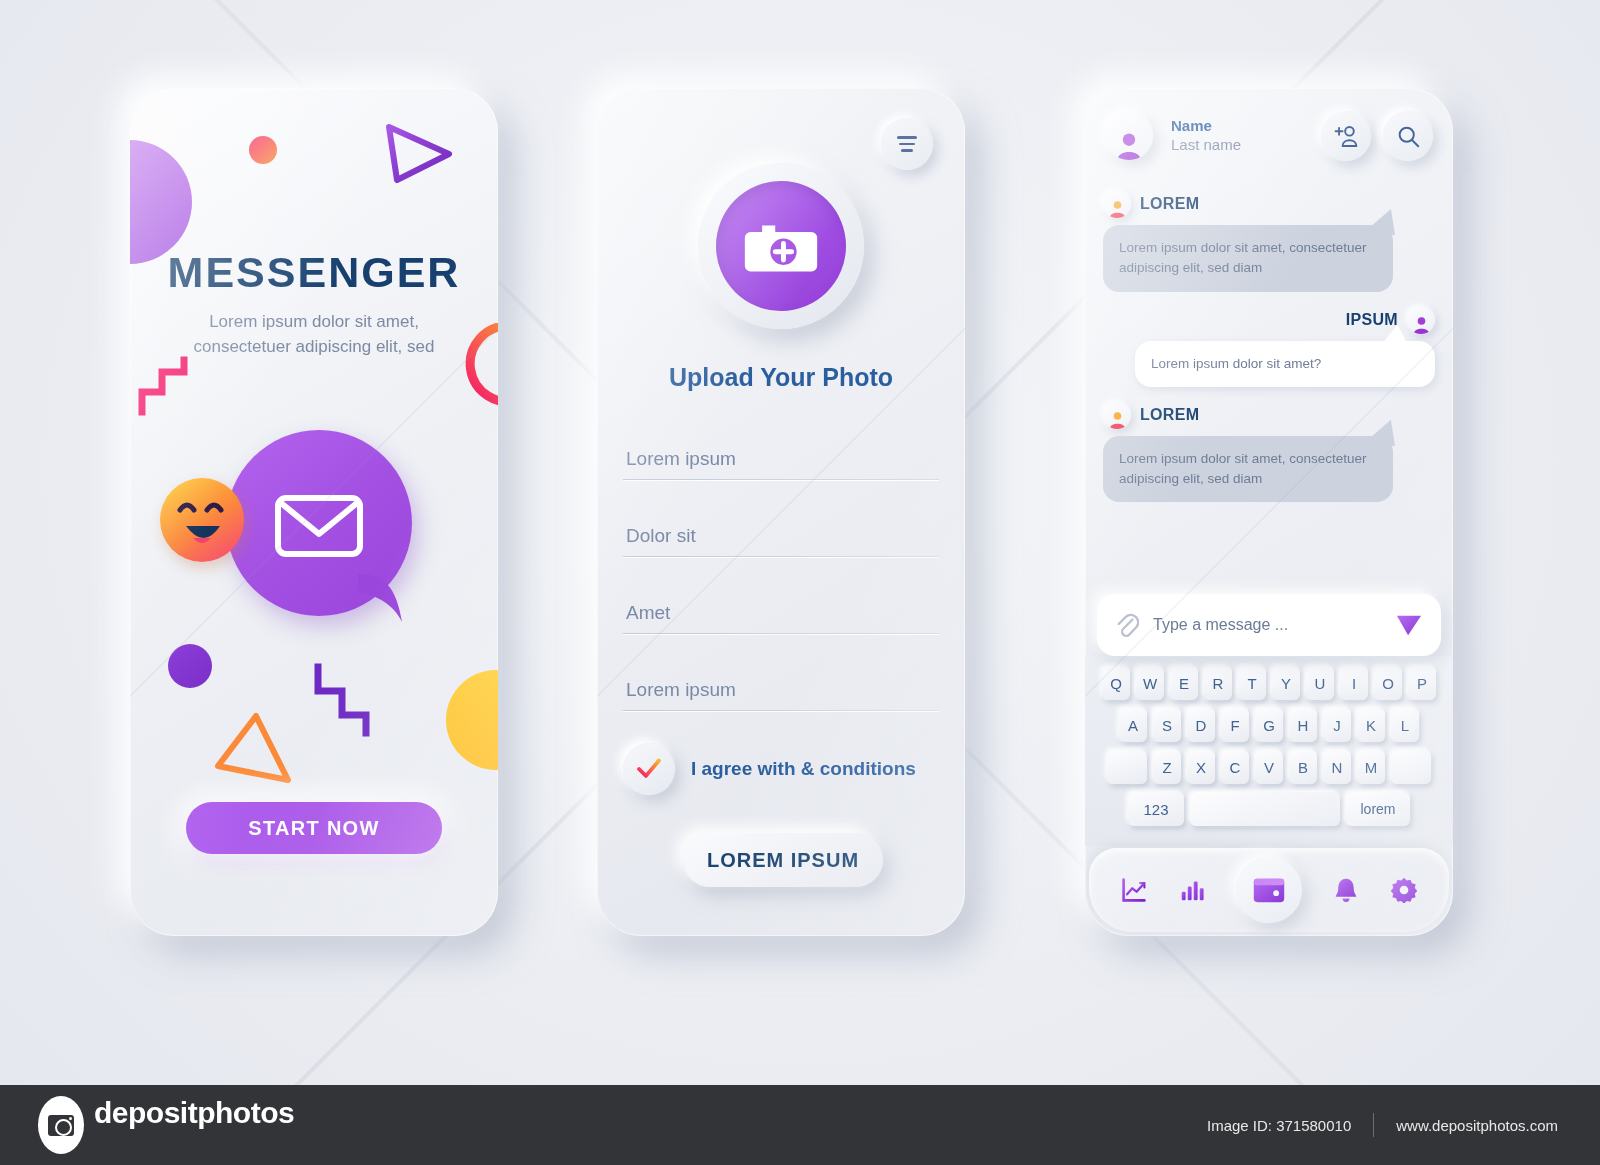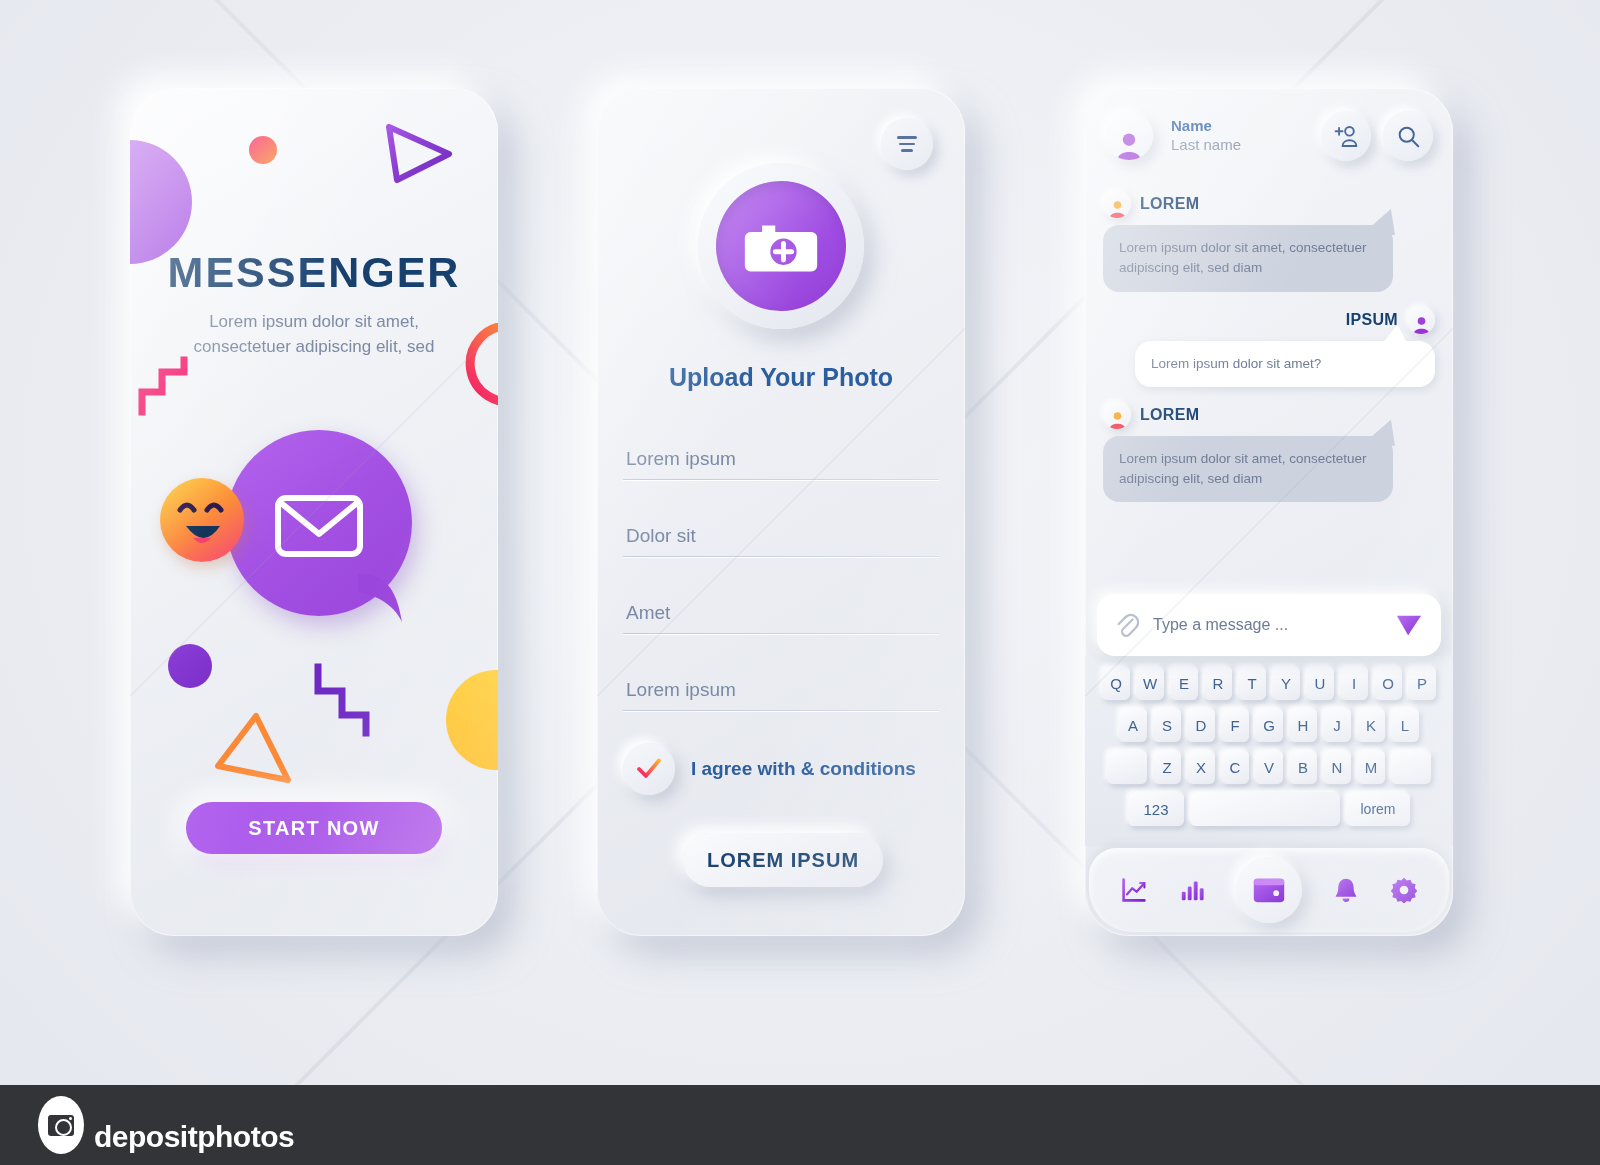--- a/index.html
+++ b/index.html
@@ -174,21 +174,21 @@
     display:flex; align-items:center; justify-content:space-around; padding:0 16px;
     box-shadow:inset 0 3px 8px rgba(255,255,255,.9), 0 -3px 10px rgba(163,172,191,.22); }
   .nav-item{ background:none; border:none; cursor:pointer; display:flex; align-items:center; justify-content:center; }
   .nav-item.active{ width:66px; height:66px; border-radius:50%;
     background:linear-gradient(150deg,#f9fafd,#e7eaf1);
     box-shadow:-5px -5px 11px rgba(255,255,255,.95), 6px 7px 15px rgba(163,172,191,.45); }
 
   
   .footer{ position:absolute; left:0; bottom:0; width:1600px; height:80px; background:#333437;
     display:flex; align-items:center; z-index:3; }
-  .logo-wrap{ display:flex; align-items:flex-end; gap:10px; margin-left:38px; }
+  .logo-wrap{ display:flex; align-items:flex-start; gap:10px; margin-left:38px; }
   .logo-lens{ width:46px; height:58px; border-radius:50%; background:#fff;
     display:flex; align-items:center; justify-content:center; }
   .logo-cam{ width:26px; height:21px; background:#333437; border-radius:3px; position:relative; }
   .logo-cam::after{ content:''; position:absolute; left:7px; top:4px; width:13px; height:13px;
     border:2px solid #fff; border-radius:50%; }
   .logo-cam::before{ content:''; position:absolute; right:2px; top:2px; width:3px; height:3px; background:#fff; border-radius:50%; }
   .logo-text{ color:#fff; font-size:30px; font-weight:700; letter-spacing:-.5px; }
   .footer-right{ margin-left:auto; margin-right:42px; display:flex; align-items:center; gap:22px; color:#e8e8e8; font-size:15px; }
   .fdiv{ width:1px; height:24px; background:#6d6e71; }
 </style>
@@ -543,13 +543,18 @@
 
 </div>
 
 <div class="footer">
   <div class="logo-wrap">
     <div class="logo-lens">
       <div class="logo-cam"></div>
     </div>
     <div class="logo-text">depositphotos</div>
   </div>
+  <div class="footer-right">
+    <span>Image ID: 371580010</span>
+    <span class="fdiv"></span>
+    <span>www.depositphotos.com</span>
+  </div>
 </div>
 
 </body></html>

